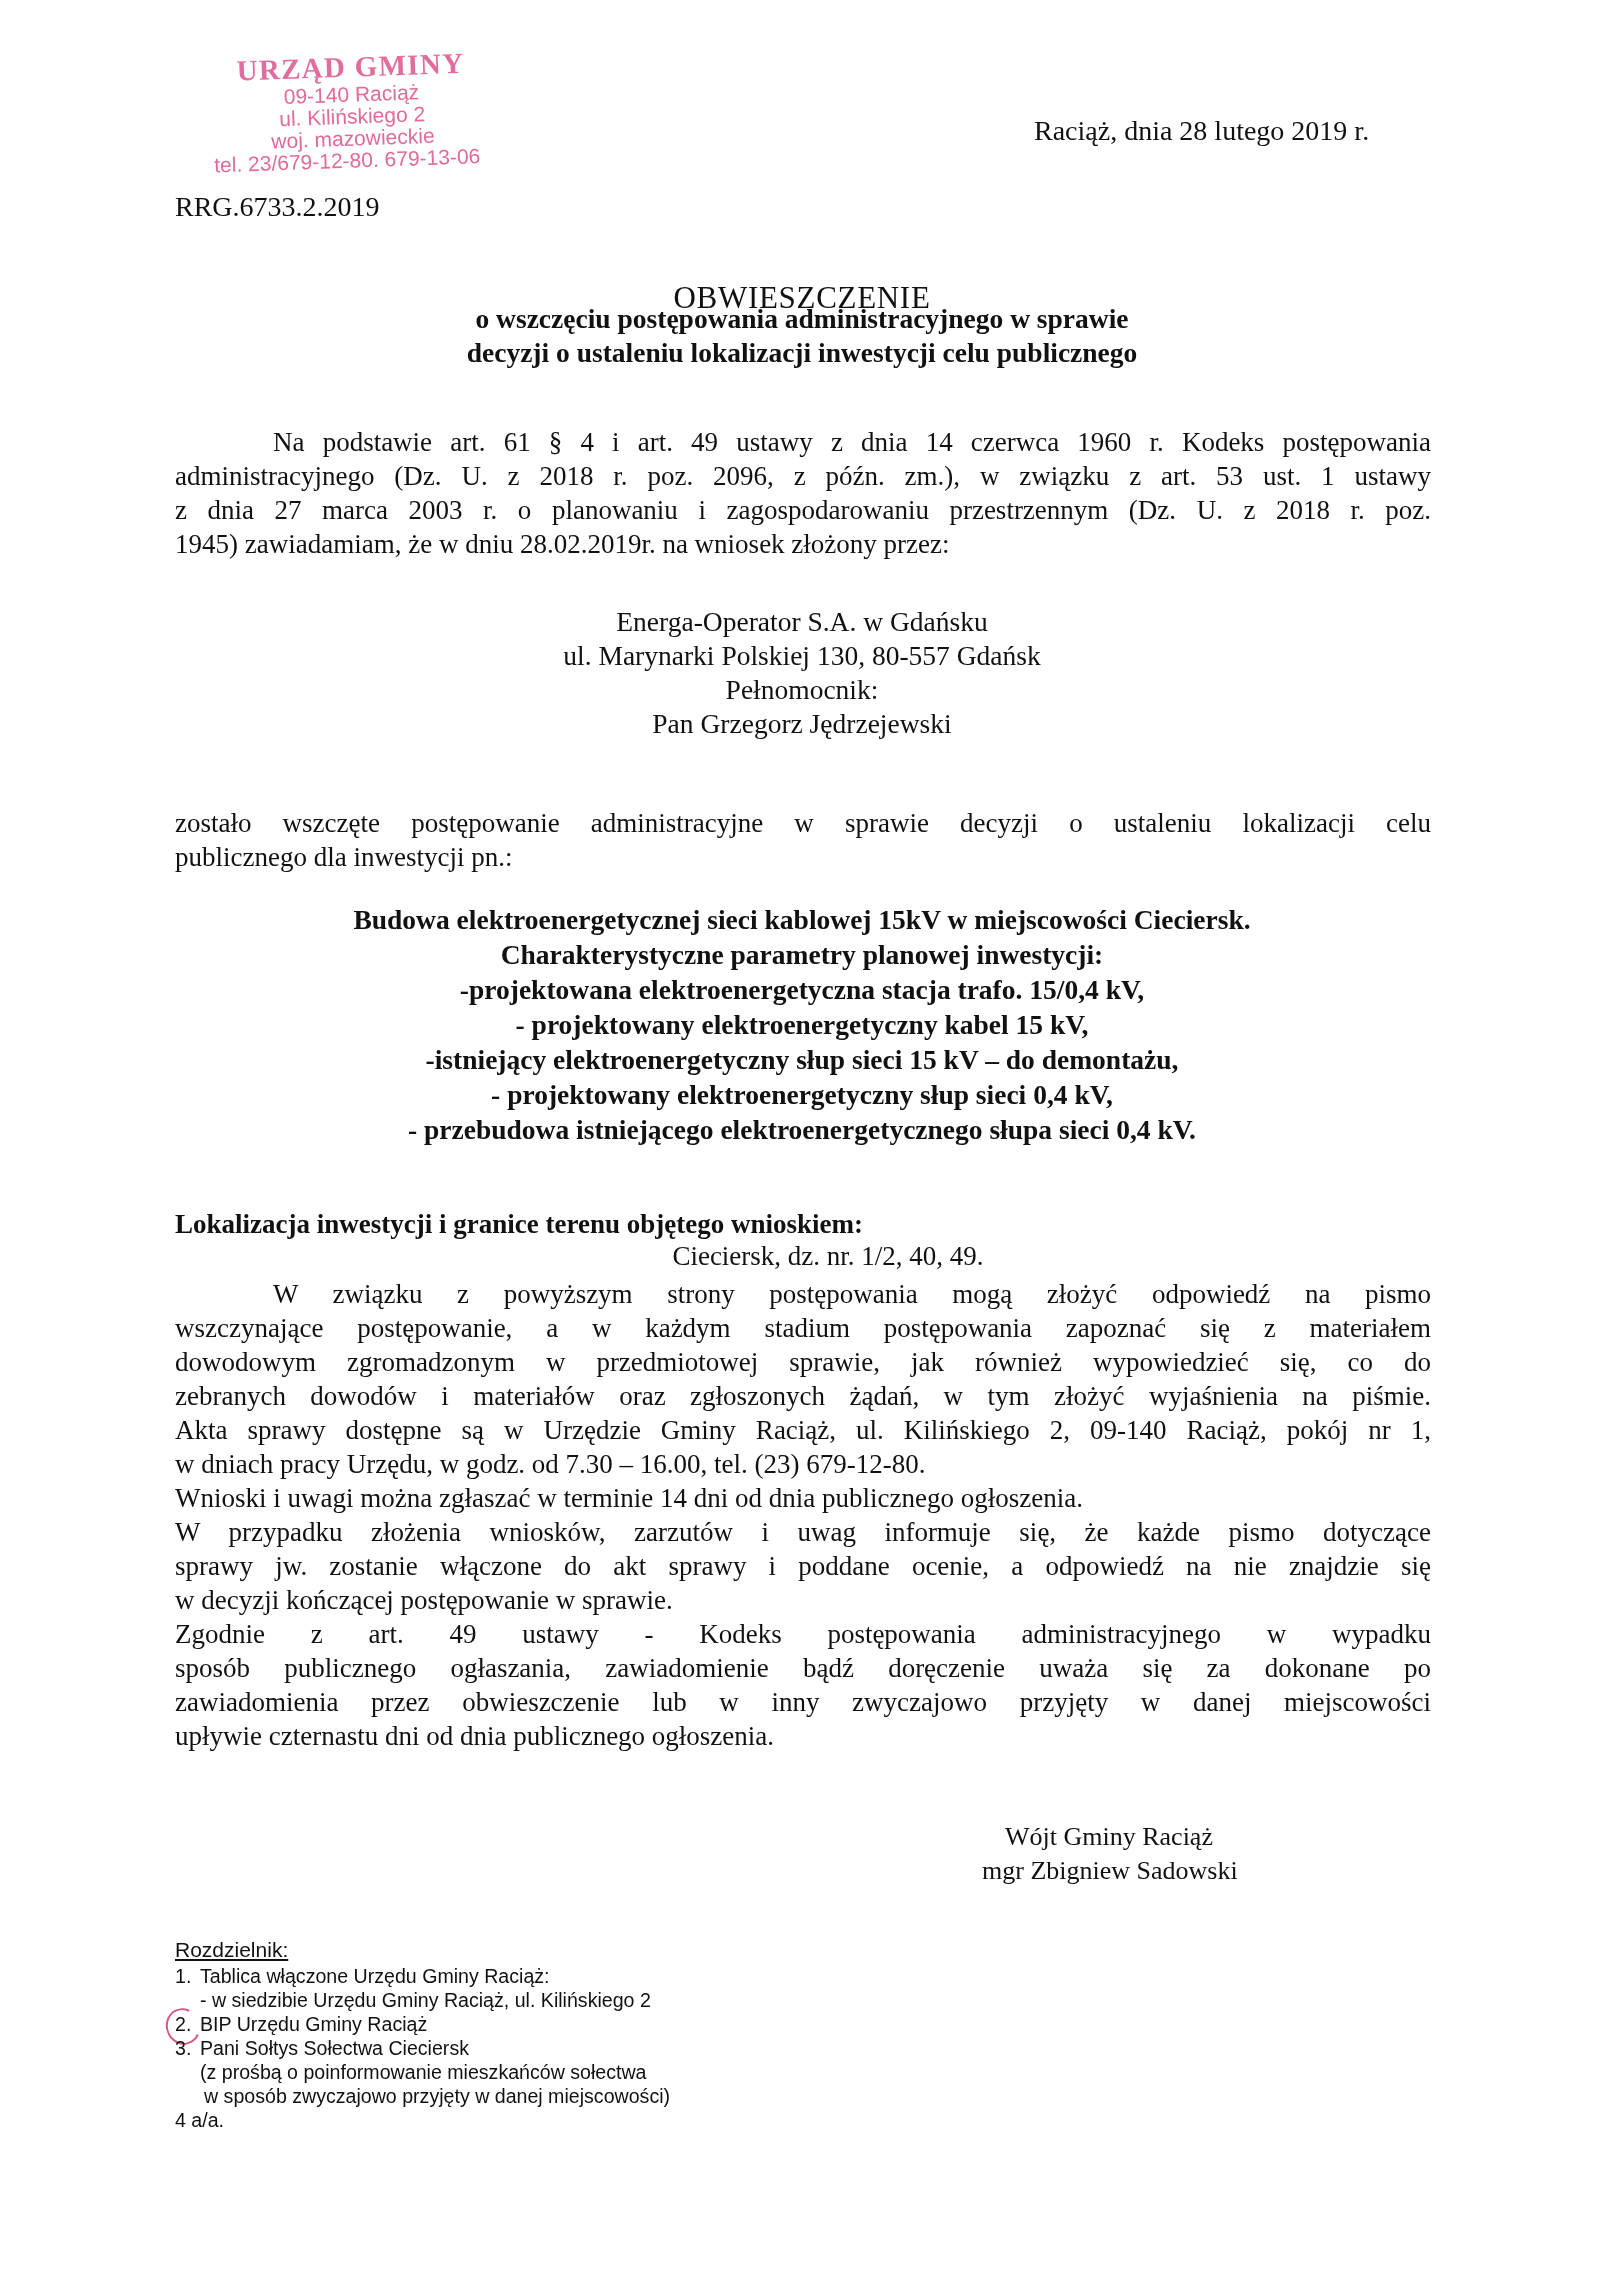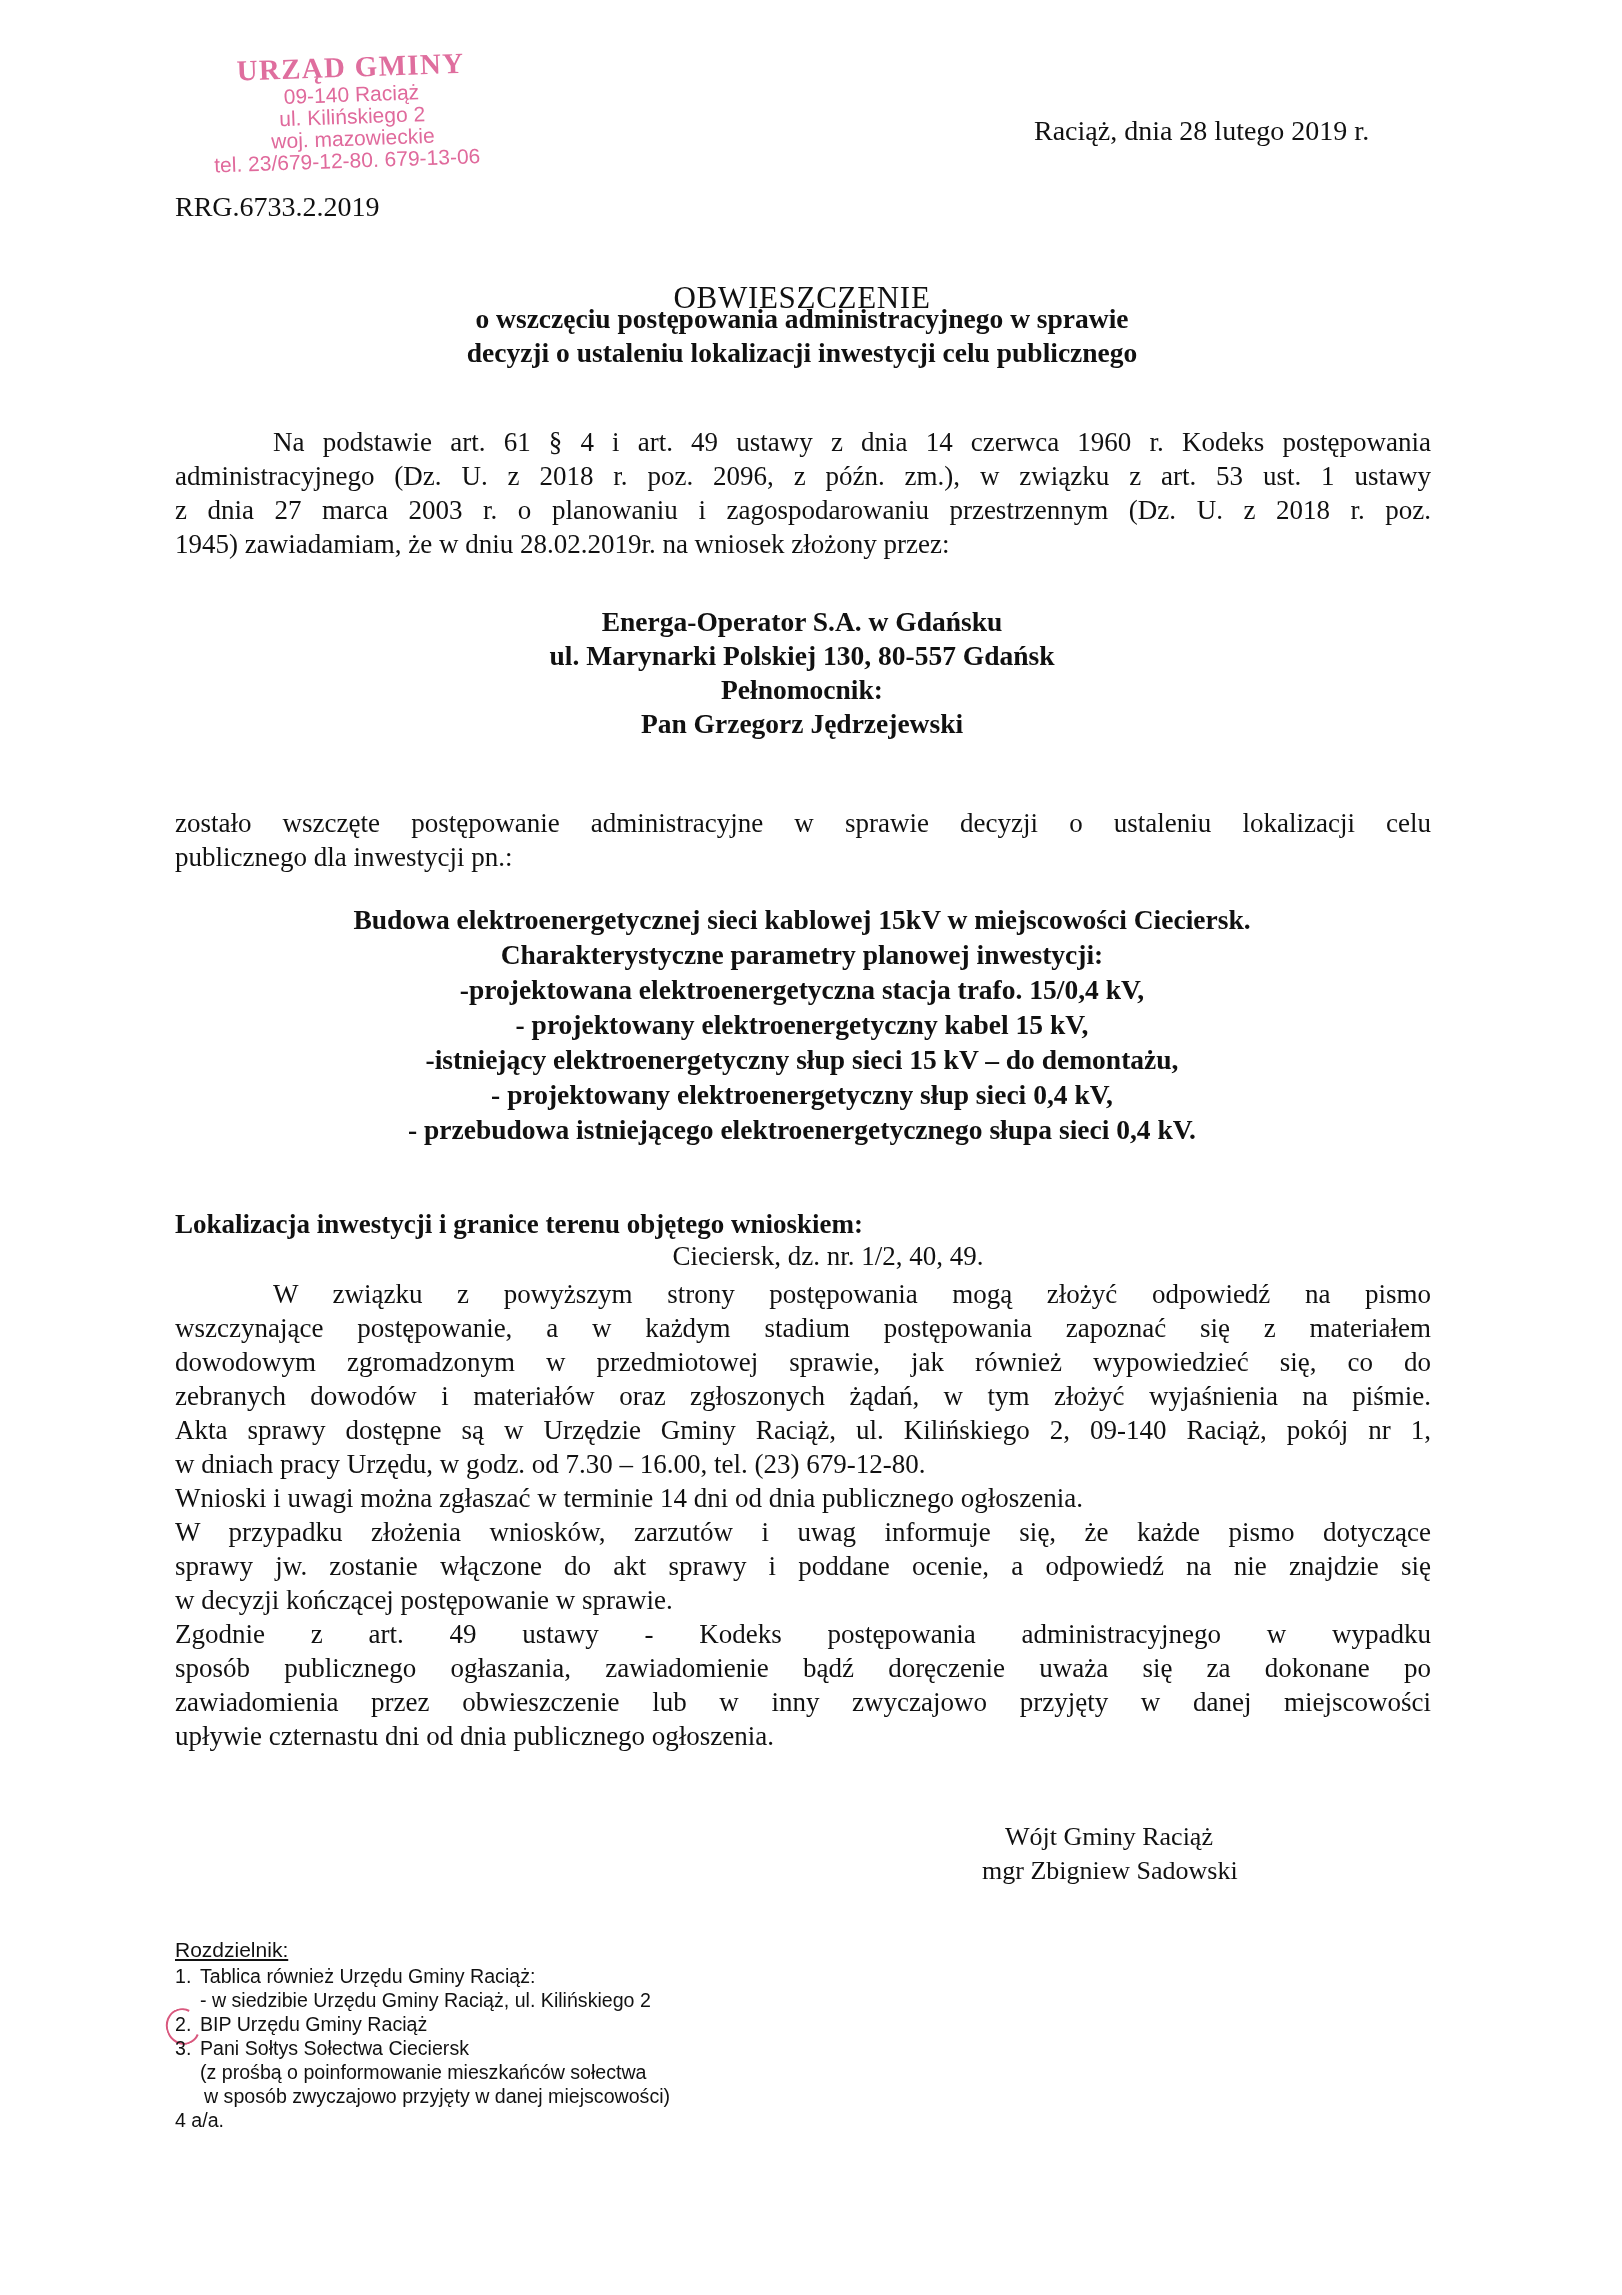--- a/index.html
+++ b/index.html
@@ -20,21 +20,21 @@
 
     .center { position: absolute; left: 164px; width: 1276px; text-align: center; }
     .title { top: 260px; font-size: 31px; font-weight: normal; letter-spacing: 0.7px; margin-top: 20px; }
     .subtitle { top: 302px; font-size: 27.5px; font-weight: bold; line-height: 34px; }
 
     .para { position: absolute; left: 175px; width: 1256px; font-size: 27px; line-height: 34px; text-align: justify; }
     .para .ln { display: block; text-align: justify; text-align-last: justify; }
     .para .ln.last { text-align-last: left; }
     .para .ln.indent { text-indent: 98px; }
 
-    .applicant { top: 605px; font-size: 27.5px; font-weight: bold; line-height: 34px; }
+    .applicant { top: 605px; font-size: 27.5px; font-weight: normal; line-height: 34px; }
 
     .inv { top: 902px; font-size: 27.5px; font-weight: bold; line-height: 35px; }
 
     .loc-head { position: absolute; left: 175px; top: 1209px; font-size: 27px; font-weight: bold; }
     .loc-val { position: absolute; left: 164px; width: 1276px; top: 1241px; font-size: 27px; text-align: center; padding-left: 26px; }
 
     .sign { position: absolute; left: 982px; top: 1820px; font-size: 26px; line-height: 34px; }
     .sign div { text-align: left; }
     .sign .s1 { padding-left: 23px; }
 
@@ -120,21 +120,21 @@
 
   <div class="sign">
     <div class="s1">Wójt Gminy Raciąż</div>
     <div>mgr Zbigniew Sadowski</div>
   </div>
 
   <div class="distrib">
     <div class="dh">Rozdzielnik:</div>
 
     <div class="di">
-      <span class="num">1.</span><span>Tablica również Urzędu Gminy Raciąż:</span>
+      <span class="num">1.</span><span>Tablica włączone Urzędu Gminy Raciąż:</span>
     </div>
     <div class="di sub">- w siedzibie Urzędu Gminy Raciąż, ul. Kilińskiego 2</div>
 
     <div class="di">
       <span class="num"><span class="circle-mark"></span><span>2.</span></span><span>BIP Urzędu Gminy Raciąż</span>
     </div>
 
     <div class="di">
       <span class="num">3.</span><span>Pani Sołtys Sołectwa Cieciersk</span>
     </div>

